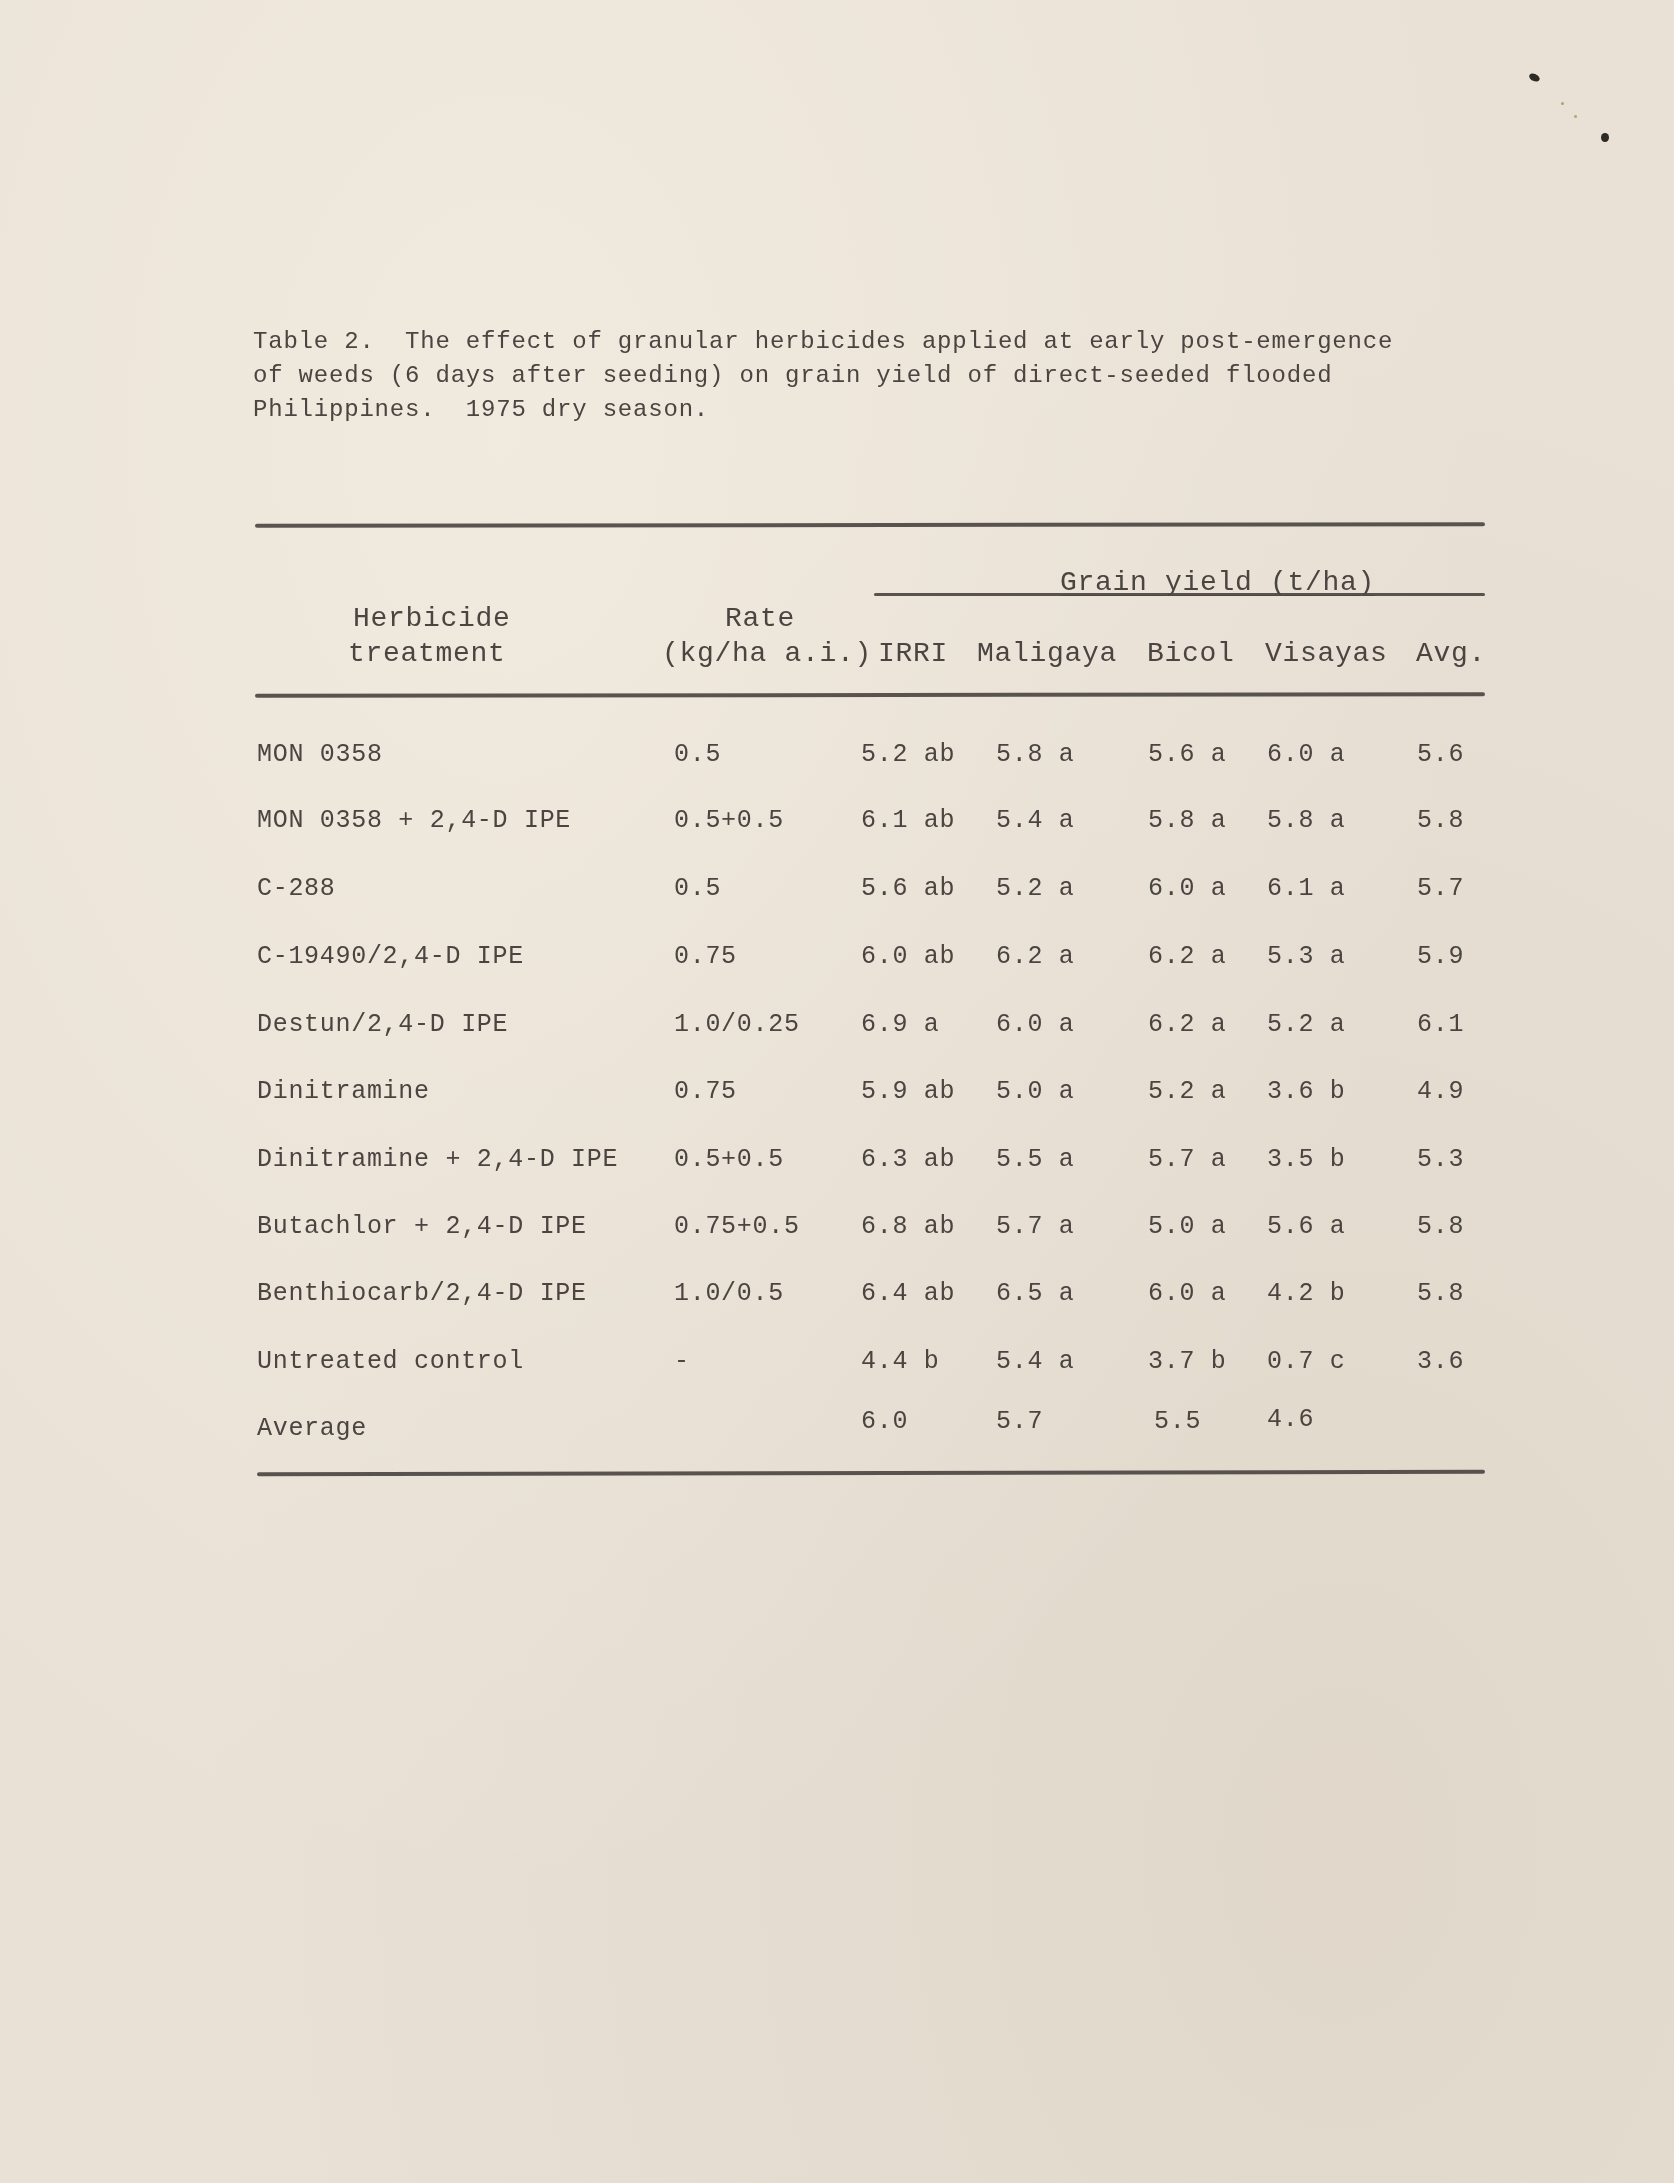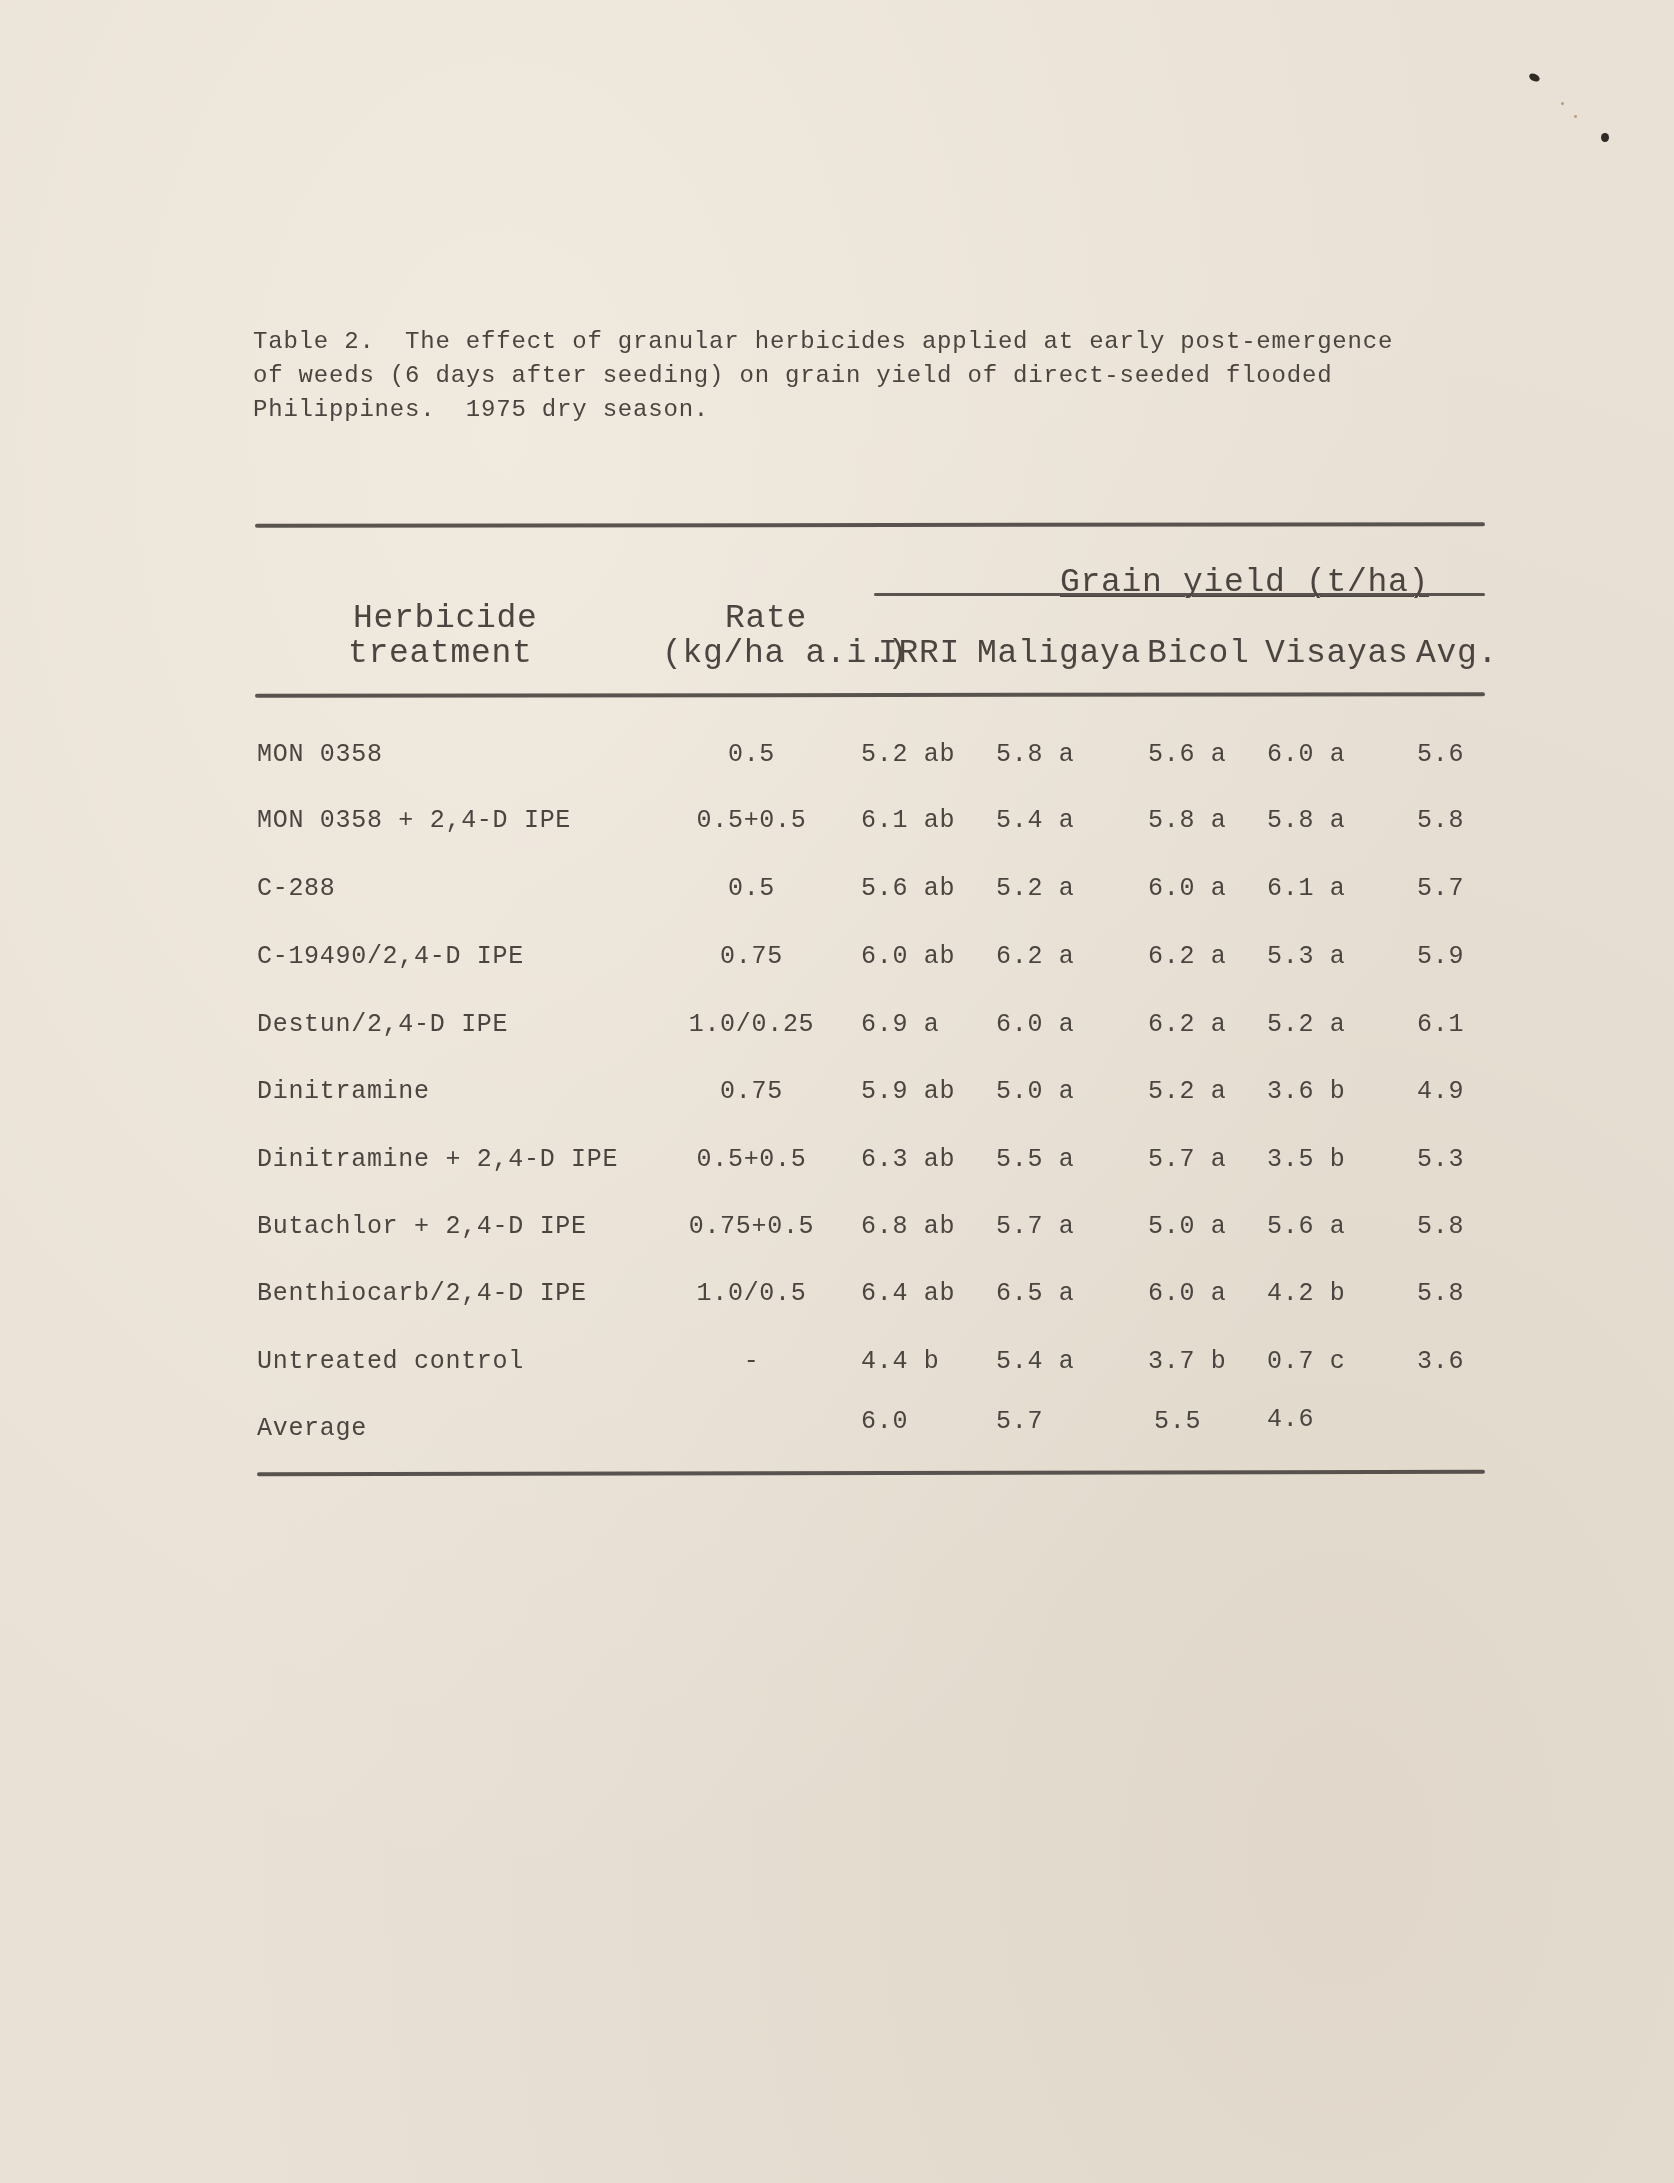--- a/index.html
+++ b/index.html
@@ -41,41 +41,41 @@
     border-radius: 2px;
     opacity: 0.92;
   }
   .rule.top { left: 255px; top: 523px; width: 1230px; transform: rotate(-0.08deg); }
   .rule.grain { left: 874px; top: 593px; width: 611px; height: 3.4px; }
   .rule.header-bottom { left: 255px; top: 693px; width: 1230px; transform: rotate(-0.08deg); }
   .rule.bottom { left: 257px; top: 1471px; width: 1228px; transform: rotate(-0.12deg); }
 
   .txt {
     position: absolute;
-    font-size: 33px;
+    font-size: 28px;
     line-height: 30px;
     white-space: pre;
     letter-spacing: 0.7px;
     color: #4a4541;
   }
   .grain-title { left: 1060px; top: 568px; text-decoration: underline; text-underline-offset: 5.4px; text-decoration-thickness: 1.3px; }
   .h-herb1 { left: 353px; top: 604px; }
   .h-herb2 { left: 340px; top: 639px; margin-left: 8px; }
   .h-rate1 { left: 725px; top: 604px; }
   .h-rate2 { left: 662px; top: 639px; }
   .h-irri { left: 878px; top: 639px; }
   .h-mal { left: 977px; top: 639px; }
   .h-bic { left: 1147px; top: 639px; }
   .h-vis { left: 1265px; top: 639px; }
   .h-avg { left: 1416px; top: 639px; }
 
   .row { position: absolute; left: 0; width: 1674px; height: 40px; }
   .row .cell { position: absolute; top: 0; font-size: 25px; line-height: 30px; white-space: pre; letter-spacing: 0.7px; color: #4a4541; }
   .c-name { left: 257px; }
-  .c-rate { left: 674px; width: 155px; text-align: center; }
+  .c-rate { left: 674px; width: 155px; text-align: left; }
   .c-irri { left: 861px; }
   .c-mal { left: 996px; }
   .c-bic { left: 1148px; }
   .c-vis { left: 1267px; }
   .c-avg { left: 1417px; }
 </style>
 </head>
 <body>
 
 <div class="paper-tone"></div>

